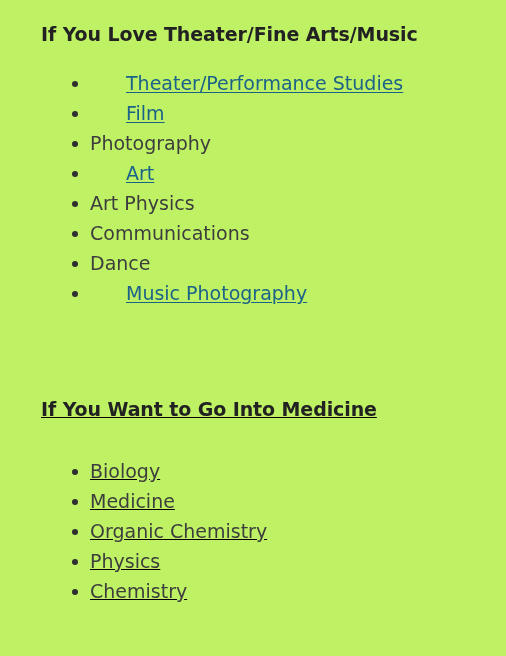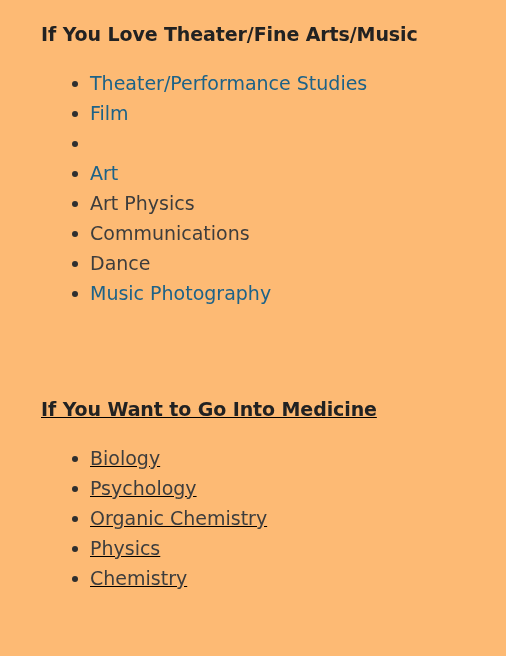--- a/index.html
+++ b/index.html
@@ -11,21 +11,21 @@
     width: 506px;
     height: 656px;
     overflow: hidden;
     font-family: "DejaVu Sans", "Liberation Sans", sans-serif;
     -webkit-font-smoothing: antialiased;
   }
   .page {
     box-sizing: border-box;
     width: 506px;
     height: 656px;
-    background: #fdba74;
+    background: #bef264;
     padding: 0;
     position: relative;
   }
   .section {
     padding: 0;
   }
   .section-heading {
     margin: 0;
     padding: 0 0 0 41px;
     font-size: 19px;
@@ -52,51 +52,54 @@
     position: absolute;
     left: 72px;
     top: 13px;
     width: 6px;
     height: 6px;
     border-radius: 50%;
     background: #2f2f2f;
   }
   .item-link {
     color: #1c6288;
+    text-decoration: underline;
     text-underline-offset: 2px;
     cursor: pointer;
+    margin-left: 36px;
   }
   .item-text {
     color: #3d3d3d;
   }
 
   
   #section-arts .section-heading { padding-top: 21px; }
   #section-arts .major-list { margin-top: 21px; }
   #section-medicine { margin-top: 88px; text-decoration: underline; }
-  #section-medicine .major-list { margin-top: 21px; }
+  #section-medicine .major-list { margin-top: 34px; }
 </style>
 </head>
 <body>
 
 <div class="page">
 
   <div class="section" id="section-arts">
     <h2 class="section-heading">If You Love Theater/Fine Arts/Music</h2>
     <ul class="major-list">
       <li>
         <span class="bullet"></span>
         <span class="item-link">Theater/Performance Studies</span>
       </li>
       <li>
         <span class="bullet"></span>
         <span class="item-link">Film</span>
       </li>
       <li>
         <span class="bullet"></span>
+        <span class="item-text">Photography</span>
       </li>
       <li>
         <span class="bullet"></span>
         <span class="item-link">Art</span>
       </li>
       <li>
         <span class="bullet"></span>
         <span class="item-text">Art Physics</span>
       </li>
       <li>
@@ -116,21 +119,21 @@
 
   <div class="section" id="section-medicine">
     <h2 class="section-heading">If You Want to Go Into Medicine</h2>
     <ul class="major-list">
       <li>
         <span class="bullet"></span>
         <span class="item-text">Biology</span>
       </li>
       <li>
         <span class="bullet"></span>
-        <span class="item-text">Psychology</span>
+        <span class="item-text">Medicine</span>
       </li>
       <li>
         <span class="bullet"></span>
         <span class="item-text">Organic Chemistry</span>
       </li>
       <li>
         <span class="bullet"></span>
         <span class="item-text">Physics</span>
       </li>
       <li>

